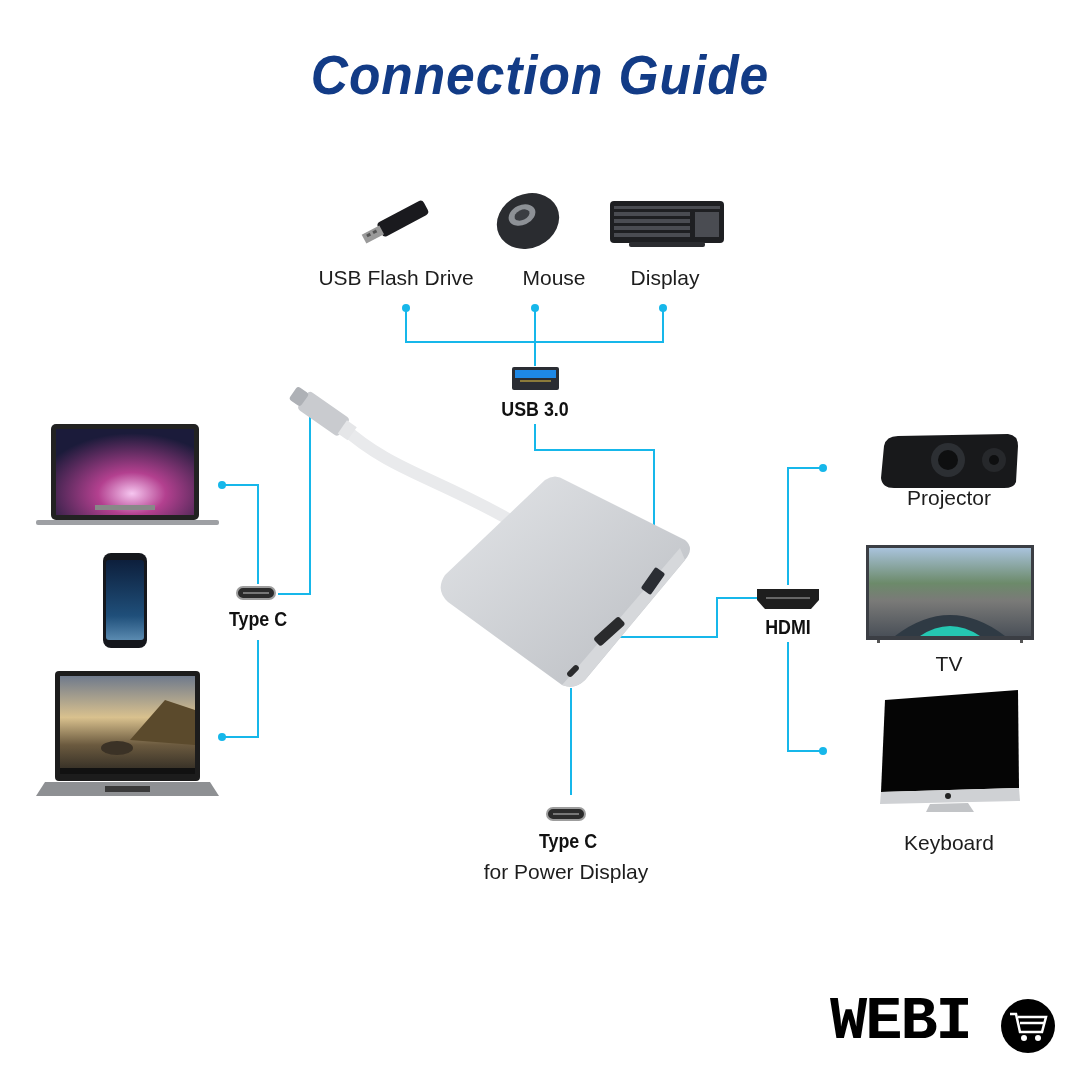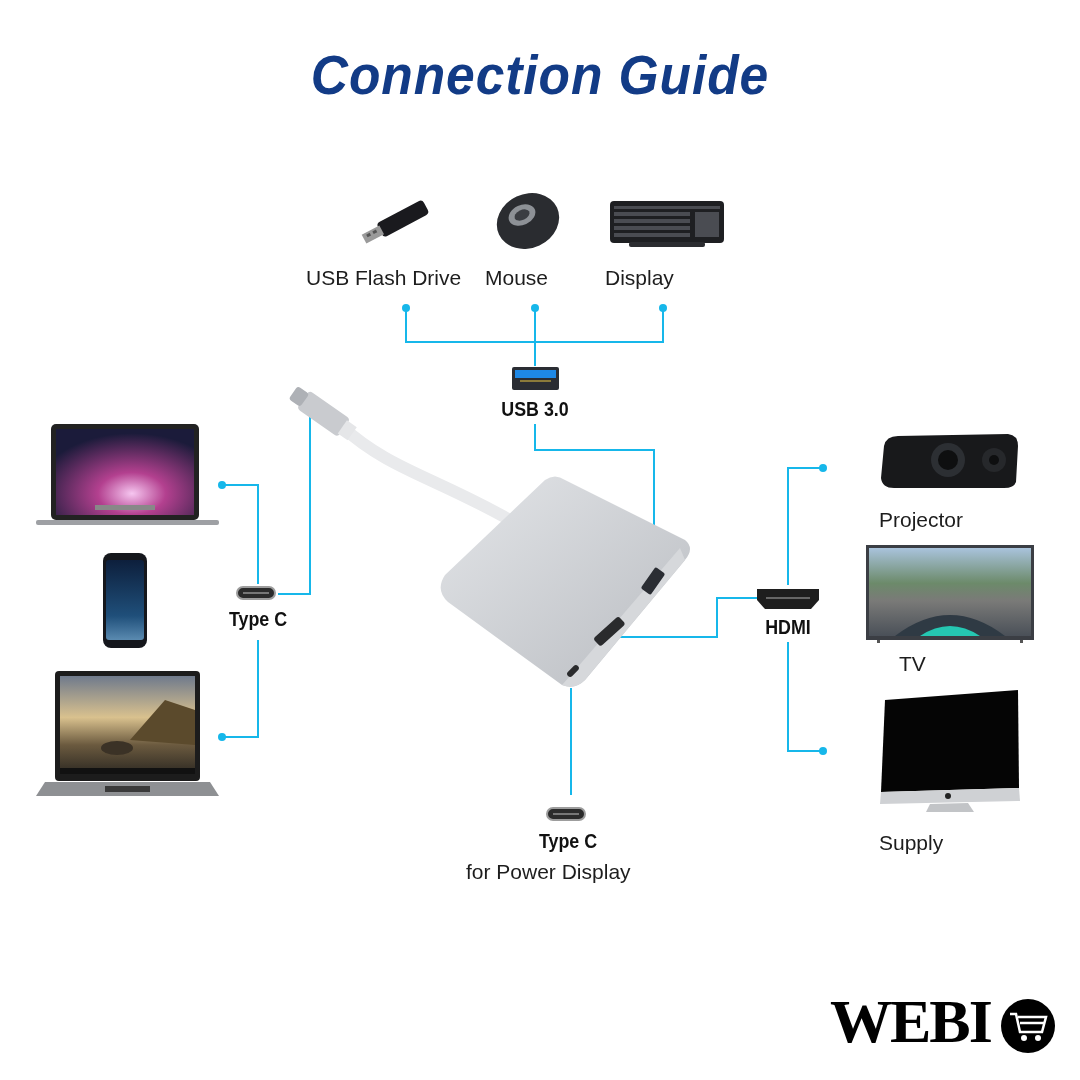--- a/index.html
+++ b/index.html
@@ -1,22 +1,22 @@
 <!DOCTYPE html>
 <html><head>
 <meta charset="utf-8">
 <style>
   html, body { margin:0; padding:0; background:#ffffff; }
   body { width:1080px; height:1080px; position:relative; overflow:hidden; font-family:"Liberation Sans", sans-serif; }
   .abs { position:absolute; }
   .title { left:0; width:1080px; top:42px; text-align:center; font-family:"Liberation Sans", sans-serif; font-weight:bold; font-style:italic; font-size:56px; color:#123b86; letter-spacing:1px; transform:scaleX(0.92); }
-  .lbl { font-family:"Liberation Sans", sans-serif; font-size:21px; color:#1d1d1d; white-space:nowrap; }
+  .lbl { font-family:"Liberation Sans", sans-serif; font-size:21px; color:#1d1d1d; text-align:center; white-space:nowrap; }
   .port-lbl { font-family:"Liberation Sans", sans-serif; font-weight:bold; font-size:21px; color:#111; text-align:center; white-space:nowrap; transform:scaleX(0.85); }
   svg.lines { position:absolute; left:0; top:0; }
-  .logo { font-family:Liberation Serif, serif; font-weight:900; font-size:62px; color:#000; letter-spacing:-2px; }
+  .logo { font-family:Liberation Mono, monospace; font-weight:900; font-size:62px; color:#000; letter-spacing:-2px; }
 </style>
 </head>
 <body>
 
 <div class="abs title">Connection Guide</div>
 
 <svg class="lines" width="1080" height="1080">
   <g stroke="#16b7ea" stroke-width="2" fill="none">
 
     <polyline points="406,308 406,342 663,342 663,308"></polyline>
@@ -71,21 +71,21 @@
       <rect x="5" y="12" width="76" height="4"></rect>
       <rect x="5" y="19" width="76" height="4"></rect>
       <rect x="5" y="26" width="76" height="4"></rect>
       <rect x="5" y="33" width="76" height="4"></rect>
       <rect x="86" y="12" width="24" height="25"></rect>
     </g>
   </svg>
 </div>
 
 <div class="abs lbl" style="left:306px;top:266px;width:180px">USB Flash Drive</div>
-<div class="abs lbl" style="left:485px;top:266px;width:100px">Mouse</div>
+<div class="abs lbl" style="left:504px;top:266px;width:100px">Mouse</div>
 <div class="abs lbl" style="left:605px;top:266px;width:120px">Display</div>
 
 <div class="abs" style="left:512px;top:367px;width:47px;height:23px;background:#2a2d33;border-radius:2px">
   <div style="position:absolute;left:3px;top:3px;width:41px;height:8px;background:#1e88e5"></div>
   <div style="position:absolute;left:8px;top:13px;width:31px;height:2px;background:#8a7a3a"></div>
 </div>
 <div class="abs port-lbl" style="left:475px;top:397px;width:120px">USB 3.0</div>
 
 <div class="abs" style="left:35px;top:423px;width:185px;height:105px">
   <svg width="185" height="105" viewBox="0 0 185 105">
@@ -180,21 +180,21 @@
 
 <div class="abs" style="left:878px;top:432px;width:142px;height:60px">
   <svg width="142" height="60" viewBox="0 0 142 60">
     <path d="M6,14 Q8,4 20,4 L130,2 Q140,3 140,14 L138,50 Q136,56 126,56 L16,56 Q4,56 3,46 Z" fill="#18191b"></path>
     <circle cx="70" cy="28" r="17" fill="#2c2f33"></circle>
     <circle cx="70" cy="28" r="10" fill="#0e0f10"></circle>
     <circle cx="116" cy="28" r="12" fill="#26282b"></circle>
     <circle cx="116" cy="28" r="5" fill="#0e0f10"></circle>
   </svg>
 </div>
-<div class="abs lbl" style="left:879px;top:508px;width:140px">Projector</div>
+<div class="abs lbl" style="left:879px;top:486px;width:140px">Projector</div>
 
 <div class="abs" style="left:865px;top:544px;width:170px;height:100px">
   <svg width="170" height="100" viewBox="0 0 170 100">
     <rect x="1" y="1" width="168" height="95" fill="#3b3e44"></rect>
     <defs>
       <linearGradient id="tvg" x1="0" y1="0" x2="0" y2="1">
         <stop offset="0" stop-color="#a9c3dc"></stop>
         <stop offset="0.4" stop-color="#6c8a6a"></stop>
         <stop offset="0.6" stop-color="#7a7a78"></stop>
         <stop offset="1" stop-color="#4a5058"></stop>
@@ -210,21 +210,21 @@
 <div class="abs lbl" style="left:899px;top:652px;width:100px">TV</div>
 
 <div class="abs" style="left:878px;top:688px;width:145px;height:125px">
   <svg width="145" height="125" viewBox="0 0 145 125">
     <path d="M7,12 L140,2 L141,100 L3,104 Z" fill="#050505"></path>
     <path d="M3,104 L141,100 L142,113 L2,116 Z" fill="#cfd1d4"></path>
     <circle cx="70" cy="108" r="3" fill="#222"></circle>
     <path d="M52,116 L90,115 L96,124 L48,124 Z" fill="#c2c4c7"></path>
   </svg>
 </div>
-<div class="abs lbl" style="left:879px;top:831px;width:140px">Supply</div>
+<div class="abs lbl" style="left:879px;top:831px;width:140px">Keyboard</div>
 
 <div class="abs" style="left:830px;top:990px;width:230px;height:70px">
   <span class="logo abs" style="left:0;top:-4px">WEBI</span>
   <svg class="abs" style="left:170px;top:8px" width="56" height="56" viewBox="0 0 56 56">
     <circle cx="28" cy="28" r="27" fill="#000"></circle>
     <g stroke="#fff" stroke-width="2.5" fill="none">
       <path d="M10,16 L16,16 L20,34 L42,34 L46,19 L18,19"></path>
       <line x1="20" y1="25" x2="44" y2="25"></line>
     </g>
     <circle cx="24" cy="40" r="3" fill="#fff"></circle>

